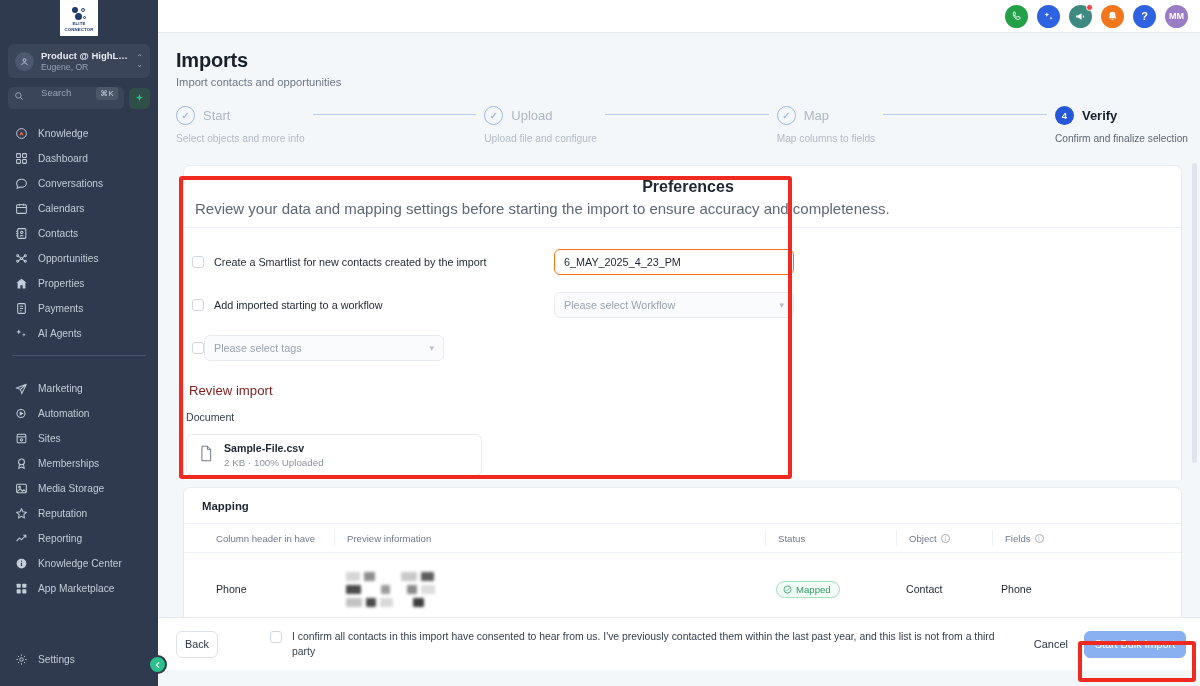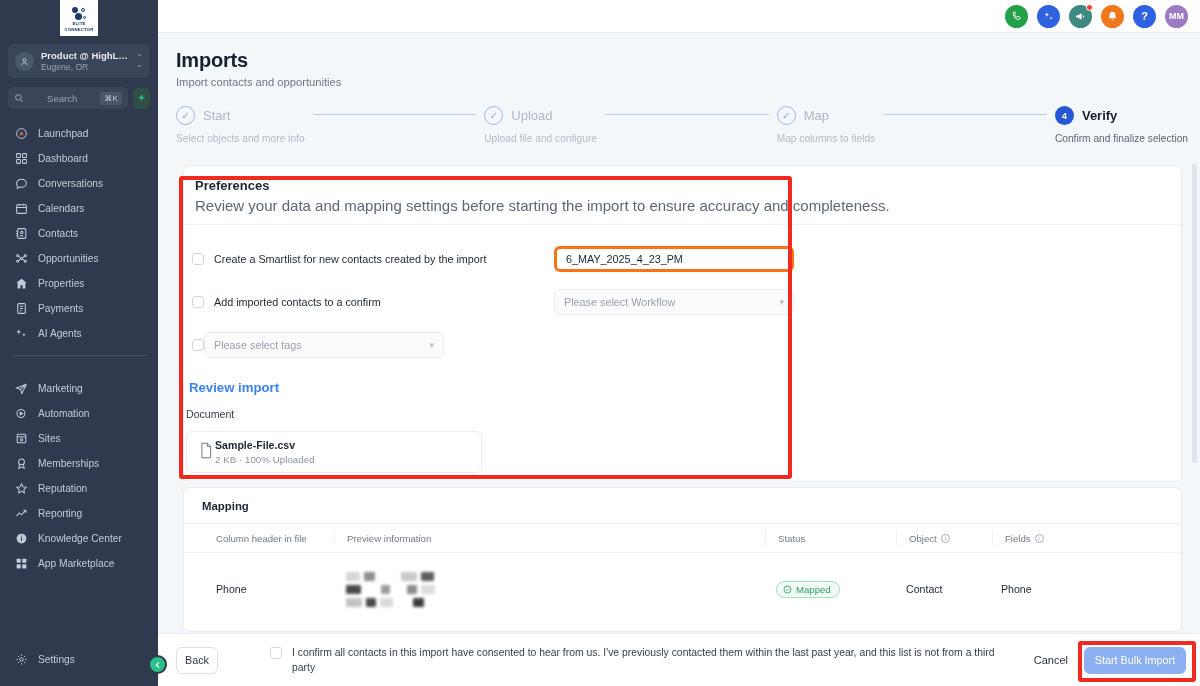--- a/index.html
+++ b/index.html
@@ -48,21 +48,21 @@
     display:flex; align-items:center; justify-content:center; flex: none;
   }
   .org-texts { flex: 1; min-width: 0; }
   .org-name { font-size: 9.5px; font-weight: bold; color: #e7ebf1; white-space: nowrap; overflow:hidden; text-overflow:ellipsis;}
   .org-sub  { font-size: 8.6px; color: #98a3b5; margin-top: 1px; }
   .org-chev { color: #98a3b5; font-size: 8px; line-height: 7px; text-align:center; flex:none;}
 
   .search-row { margin: 9px 8px 0 8px; display: flex; gap: 5px; align-items: center; }
   .search-box {
     flex: 1; background: #3a455a; border-radius: 5px; height: 22px;
-    display: flex; align-items: center; padding: 0 6px; gap: 23px;
+    display: flex; align-items: flex-start; padding: 0 6px; gap: 17px;
   }
   .search-box .ph { font-size: 9.6px; color: #9aa5b6; flex:1; }
   .kbd {
     background: #4b5costa; background:#4b5669; color:#cdd4df; font-size:7.6px;
     border-radius: 3px; padding: 2px 4px; letter-spacing:.5px;
   }
   .spark-btn {
     width: 21px; height: 21px; border-radius: 5px; background: #2f4f48;
     display:flex; align-items:center; justify-content:center; cursor:pointer;
   }
@@ -128,45 +128,45 @@
   .step-label.current { color: #17202d; font-weight: bold; text-align: center; }
   .step-desc { font-size: 10.2px; color: #b3bbc7; margin-top: 7px; white-space: nowrap; }
   .step-desc.current { color: #5d6775; }
   .step-line { flex: 1; height: 1.4px; background: #b9cdeb; margin: 10px 8px 0 8px; min-width: 20px; }
   #panel-top {
     position: absolute; left: 183px; top: 165px; width: 999px; height: 315px;
     background:#fff; border:1px solid #e7ebf0; border-radius: 7px 7px 0 0;
     border-bottom:none; overflow: hidden;
   }
   .pref-head { padding: 12px 0 10px 11px; border-bottom: 1px solid #eef1f5; }
-  .pref-title { font-size: 13px; font-weight: bold; color: #1d2633; }
+  .pref-title { font-size: 16px; font-weight: bold; color: #1d2633; text-align: center; }
   .pref-sub { font-size: 15px; color: #5d6775; margin-top: 4px; }
 
   .pref-rows { padding: 12px 0 0 0; }
   .pref-row {
     display: flex; align-items: center; height: 43px; padding: 0 0 0 8px;
   }
   .cb {
     width: 12px; height: 12px; border: 1.3px solid #cfd6df; border-radius: 3px;
     background: #fff; flex: none; cursor: pointer;
   }
   .pref-label { font-size: 10.8px; color: #1d2633; margin-left: 10px; width: 340px; }
   .ctl {
     width: 240px; height: 26px; border-radius: 6px;
     display: flex; align-items: center; padding: 0 9px; font-size: 10.8px;
   }
-  .ctl.input { border: 3px solid #f97316; background: #fff; color: #1d2633; text-align: right; }
+  .ctl.input { border: 1px solid #f97316; background: #fff; color: #1d2633; text-align: right; }
   .ctl.select { border: 1px solid #e8ecf1; background: #fafbfc; color: #9aa3b0; justify-content: space-between; cursor: pointer;}
   .chev-dn { color:#b6bdc8; font-size: 9px; }
 
-  .review-title { font-size: 13.2px; font-weight: bold; color: #3b82f6; padding: 14px 0 0 3px; margin-left: 0; }
+  .review-title { font-size: 13.2px; font-weight: normal; color: #7f1d1d; padding: 14px 0 0 3px; margin-left: 0; }
   .doc-label { font-size: 10.6px; color: #36404e; margin-top: 13px; }
   .file-card {
     margin-top: 11px; width: 296px; height: 42px; border: 1px solid #e9edf2;
-    border-radius: 6px; display: flex; align-items: center; padding: 0 12px; gap: 2px;
+    border-radius: 6px; display: flex; align-items: center; padding: 0 12px; gap: 11px;
     background: #fff;
   }
   .file-name { font-size: 10.6px; font-weight: bold; color: #1d2633; }
   .file-meta { font-size: 9.8px; color: #8a93a1; margin-top: 3px; }
 
   
   .redbox {
     position: absolute; border: 4px solid #f02a20; border-radius: 3px;
     pointer-events: none; z-index: 25;
   }
@@ -204,21 +204,21 @@
   .blur-cell { height:9px; border-radius:1px; filter: blur(1.6px); }
 
   
   .vscroll {
     position:absolute; right: 3px; top: 130px; width: 5px; height: 300px;
     border-radius: 3px; background: #dfe5ec;
   }
 
   
   #footer {
-    position: absolute; left: 158px; bottom: 0; width: 1042px; height: 53px;
+    position: absolute; left: 158px; bottom: 16px; width: 1042px; height: 53px;
     background: #fff; border-top: 1px solid #e6eaef;
     display: flex; align-items: center; padding: 0 14px 0 18px; gap: 14px; z-index: 20;
   }
   .btn-back {
     width: 42px; height: 27px; border: 1px solid #dde2e9; border-radius: 6px;
     background: #fff; font-size: 10.8px; color: #2c3543; cursor: pointer;
     display:flex; align-items:center; justify-content:center;
   }
   .consent { display: flex; align-items: flex-start; gap: 10px; flex: 1; margin-left: 38px; }
   .consent-text { font-size: 10.4px; color: #36404e; line-height: 15px; max-width: 740px; }
@@ -280,21 +280,21 @@
   </div>
 
   <div class="nav">
     <div class="nav-item">
       <span class="nav-ico">
         <svg width="13" height="13" viewBox="0 0 24 24" fill="none" stroke="#c3ccd9" stroke-width="1.8">
             <circle cx="12" cy="12" r="9"></circle>
             <path d="M9 15l3-6 3 6-3-2z" fill="#e0683f" stroke="#e0683f"></path>
           </svg>
       </span>
-      <span>Launchpad</span>
+      <span>Knowledge</span>
     </div>
     <div class="nav-item">
       <span class="nav-ico">
         <svg width="13" height="13" viewBox="0 0 24 24" fill="none" stroke="#c3ccd9" stroke-width="1.9">
             <rect x="3" y="3" width="7" height="7" rx="1"></rect>
             <rect x="14" y="3" width="7" height="7" rx="1"></rect>
             <rect x="3" y="14" width="7" height="7" rx="1"></rect>
             <rect x="14" y="14" width="7" height="7" rx="1"></rect>
           </svg>
       </span>
@@ -400,20 +400,30 @@
       <span>Sites</span>
     </div>
     <div class="nav-item">
       <span class="nav-ico">
         <svg width="13" height="13" viewBox="0 0 24 24" fill="none" stroke="#c3ccd9" stroke-width="1.9">
             <circle cx="12" cy="9" r="5.4"></circle>
             <path d="M8.4 13.6 7 21l5-2.4L17 21l-1.4-7.4"></path>
           </svg>
       </span>
       <span>Memberships</span>
+    </div>
+    <div class="nav-item">
+      <span class="nav-ico">
+        <svg width="13" height="13" viewBox="0 0 24 24" fill="none" stroke="#c3ccd9" stroke-width="1.9">
+            <rect x="3" y="4" width="18" height="16" rx="2"></rect>
+            <circle cx="8.4" cy="9.4" r="1.6"></circle>
+            <path d="M4 18l5.4-5.4L14 17l2.6-2.6L20 18"></path>
+          </svg>
+      </span>
+      <span>Media Storage</span>
     </div>
     <div class="nav-item">
       <span class="nav-ico">
         <svg width="13" height="13" viewBox="0 0 24 24" fill="none" stroke="#c3ccd9" stroke-width="1.9">
             <path d="M12 3.4l2.7 5.6 6 .8-4.4 4.2 1.1 6.1-5.4-2.9-5.4 2.9 1.1-6.1L3.3 9.8l6-.8z"></path>
           </svg>
       </span>
       <span>Reputation</span>
     </div>
     <div class="nav-item">
@@ -554,21 +564,21 @@
     <div class="pref-row">
       <div class="cb"></div>
       <div class="pref-label">Create a Smartlist for new contacts created by the import</div>
       <div class="ctl input">
         <span>6_MAY_2025_4_23_PM</span>
       </div>
     </div>
 
     <div class="pref-row">
       <div class="cb"></div>
-      <div class="pref-label">Add imported contacts to a confirm</div>
+      <div class="pref-label">Add imported starting to a workflow</div>
       <div class="ctl select">
         <span>Please select Workflow</span>
         <span class="chev-dn">▾</span>
       </div>
     </div>
 
     <div class="pref-row">
       <div class="cb"></div>
       <div class="ctl select">
         <span>Please select tags</span>
@@ -592,21 +602,21 @@
         <div class="file-meta">2 KB · 100% Uploaded</div>
       </div>
     </div>
   </div>
 </div>
 
 <div id="panel-map">
   <div class="map-head">Mapping</div>
   <div class="map-table">
     <div class="map-thead">
-      <div class="c1">Column header in file</div>
+      <div class="c1">Column header in have</div>
       <div class="thead-sep"></div>
       <div class="c2">Preview information</div>
       <div class="thead-sep"></div>
       <div class="c3">Status</div>
       <div class="thead-sep"></div>
       <div class="c4" style="padding-left:12px">
         <span>Object</span><span class="info-ico">i</span>
       </div>
       <div class="thead-sep"></div>
       <div class="c5" style="padding-left:12px">

